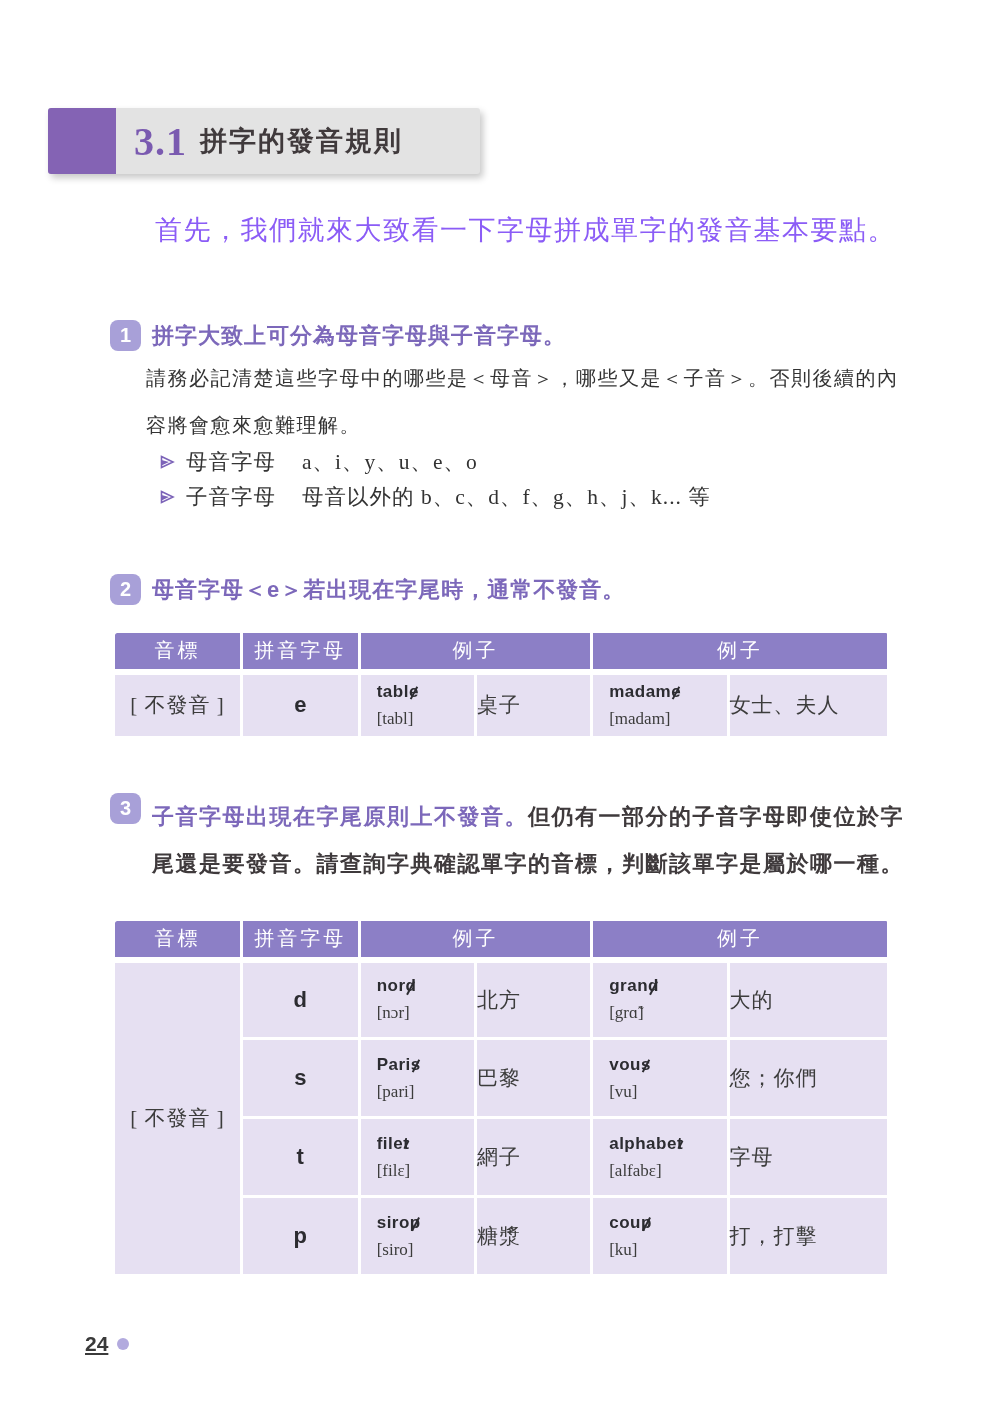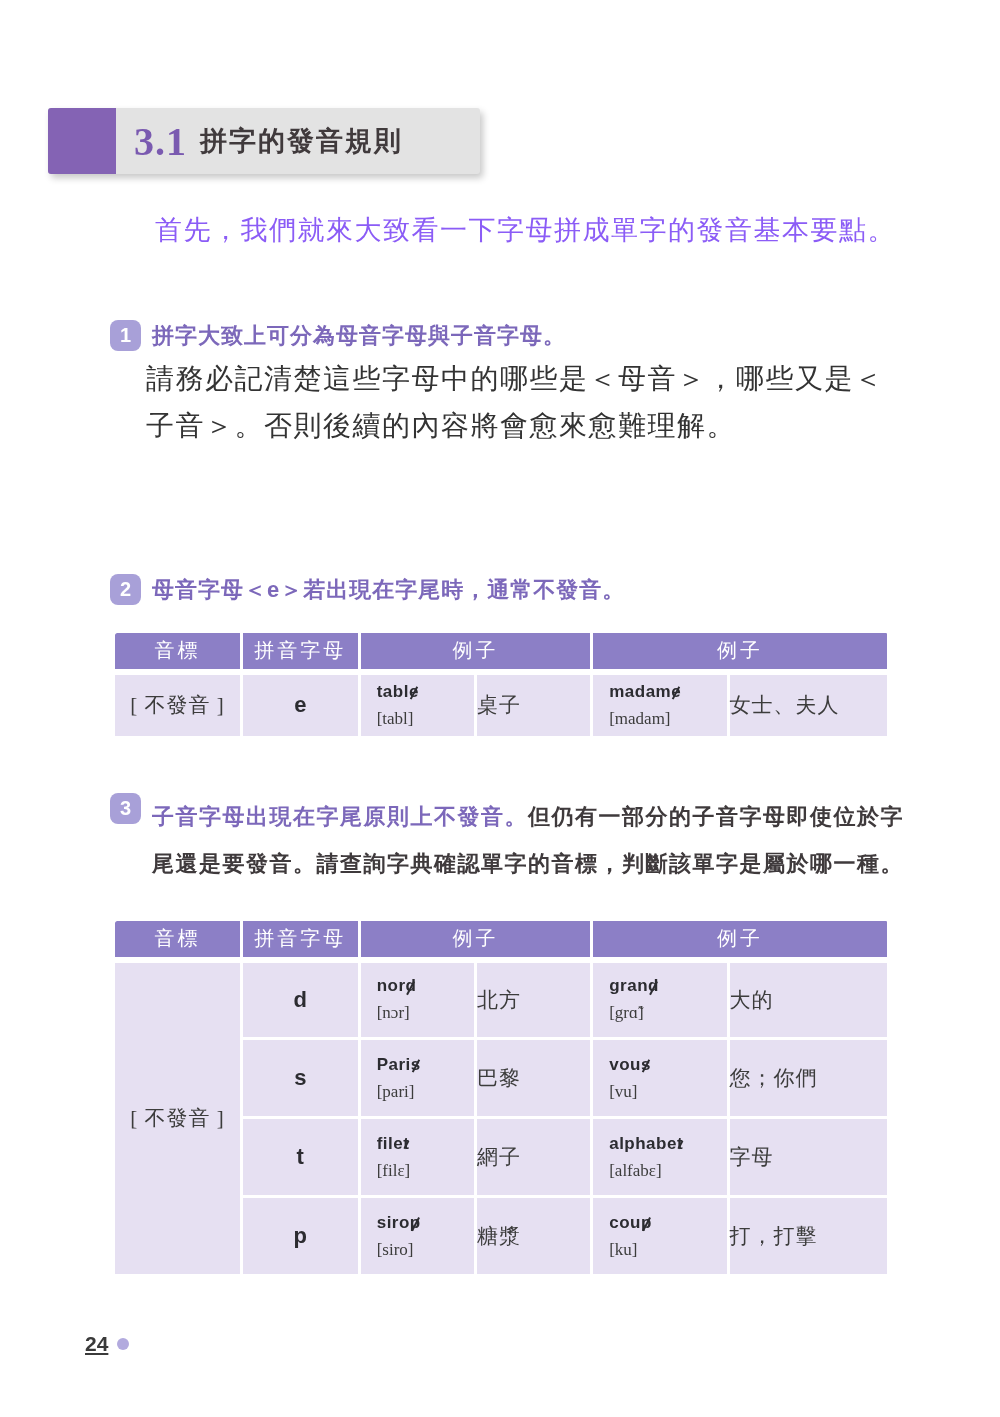--- a/index.html
+++ b/index.html
@@ -49,21 +49,21 @@
   .point-text-wrap { margin-left:11px; width:758px; font-size:22px; font-weight:bold; line-height:47px; letter-spacing:1.5px; }
   .purple { color:#7c68ba; }
   .dark   { color:#3f3a3c; }
 
   #point1 { top:320px; }
   #point2 { top:574px; }
   #point3 { top:793px; }
 
   .p1-body {
     position:absolute; left:146px; top:355px; width:762px;
-    font-size:28px; line-height:47px; letter-spacing:1.5px; color:#333333;
+    font-size:20px; line-height:47px; letter-spacing:1.5px; color:#333333;
   }
 
   .bullets { position:absolute; left:160px; top:444px; }
   .bullet { display:flex; align-items:center; height:35px; font-size:21.5px; color:#333333; }
   .arrow-wrap { margin-right:11px; display:flex; align-items:center; }
   .bullet-label { letter-spacing:1px; }
   .bullet-content { margin-left:26px; letter-spacing:1px; }
 
   
   table.ptable {
@@ -112,20 +112,40 @@
 
 <p class="intro serif">首先，我們就來大致看一下字母拼成單字的發音基本要點。</p>
 
 <div class="point" id="point1">
   <div class="badge">1</div>
   <div class="point-text purple">拼字大致上可分為母音字母與子音字母。</div>
 </div>
 <p class="p1-body serif">請務必記清楚這些字母中的哪些是＜母音＞，哪些又是＜子音＞。否則後續的內容將會愈來愈難理解。</p>
 
 <div class="bullets">
+  <div class="bullet serif">
+    <span class="arrow-wrap">
+      <svg width="15" height="16" viewBox="0 0 15 16">
+        <path d="M1.5 2.5 L13 8 L1.5 13.5 Z" fill="#ffffff" stroke="#7c63b8" stroke-width="1.6"></path>
+        <path d="M1.5 6 L9 8 L1.5 11.5 Z" fill="#7c63b8"></path>
+      </svg>
+    </span>
+    <span class="bullet-label">母音字母</span>
+    <span class="bullet-content">a、i、y、u、e、o</span>
+  </div>
+  <div class="bullet serif">
+    <span class="arrow-wrap">
+      <svg width="15" height="16" viewBox="0 0 15 16">
+        <path d="M1.5 2.5 L13 8 L1.5 13.5 Z" fill="#ffffff" stroke="#7c63b8" stroke-width="1.6"></path>
+        <path d="M1.5 6 L9 8 L1.5 11.5 Z" fill="#7c63b8"></path>
+      </svg>
+    </span>
+    <span class="bullet-label">子音字母</span>
+    <span class="bullet-content">母音以外的 b、c、d、f、g、h、j、k... 等</span>
+  </div>
 </div>
 
 <div class="point" id="point2">
   <div class="badge">2</div>
   <div class="point-text purple">母音字母＜e＞若出現在字尾時，通常不發音。</div>
 </div>
 
 <table class="ptable" id="table1">
   <colgroup>
       <col style="width:16.5%">

